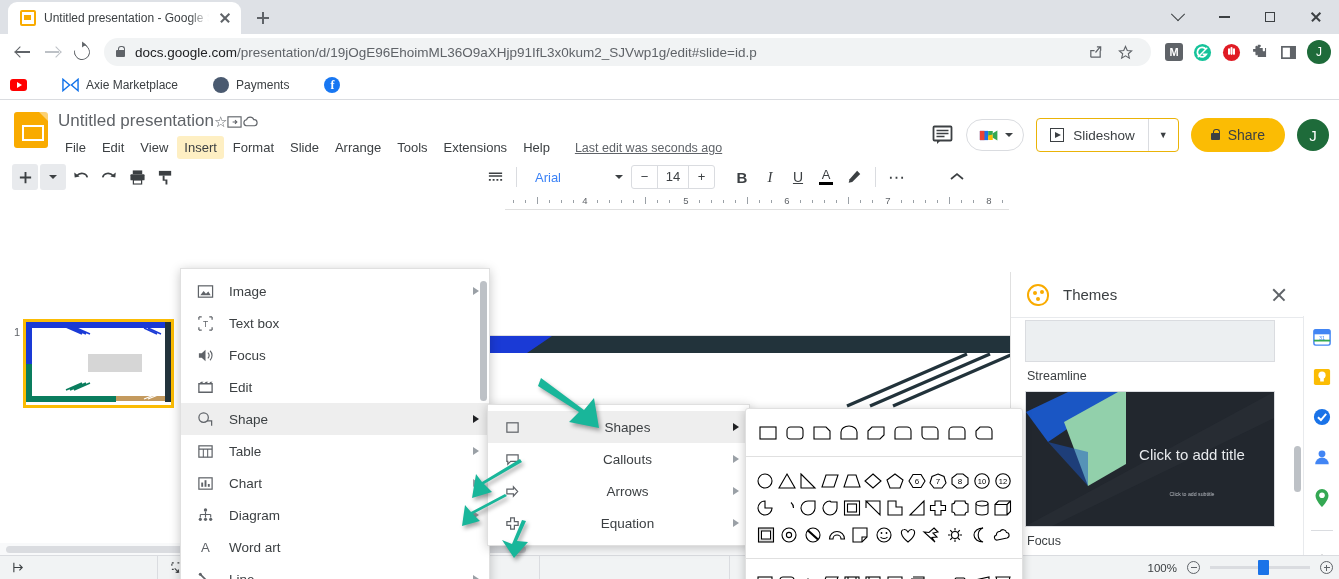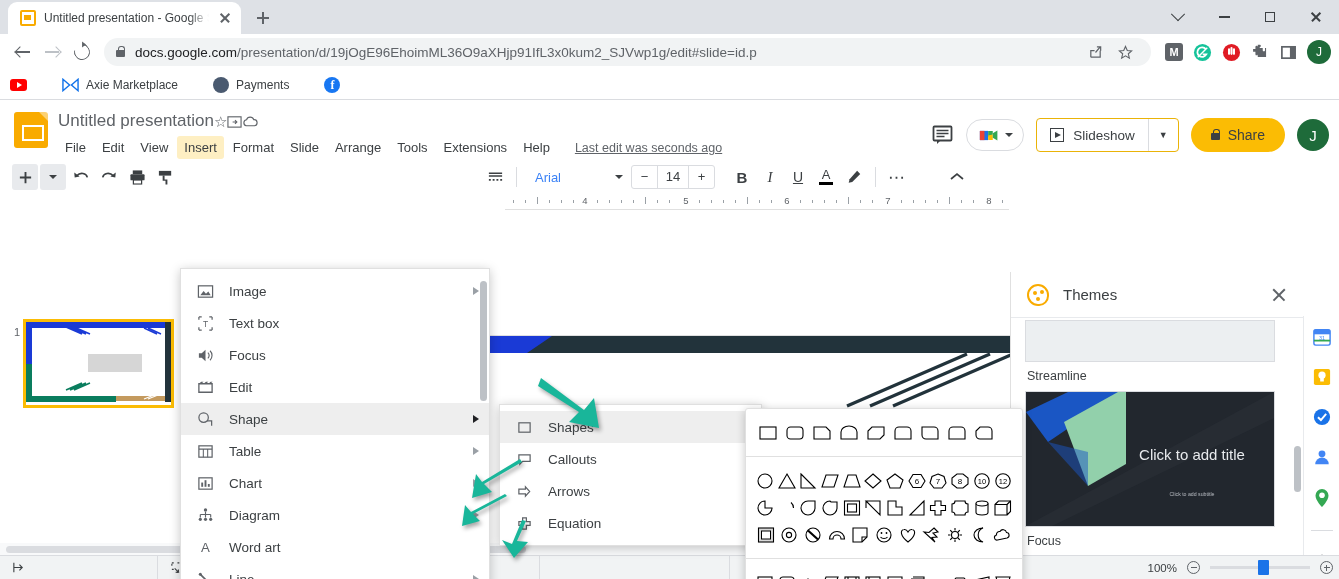--- a/index.html
+++ b/index.html
@@ -268,21 +268,21 @@
   #insert-menu { left:180px; top:168px; width:310px; }
   .mrow { height:32px; display:flex; align-items:center; padding:0 10px 0 14px; gap:14px;
     font-size:13.5px; color:#3c4043; }
   .mrow.hl { background:#eeeeee; }
   .mrow .micon { width:20px; height:20px; flex:0 0 20px; display:flex; align-items:center; justify-content:center; }
   .mrow .mlabel { flex:1; }
   .mrow .marr { width:0;height:0;border-top:4.5px solid transparent;border-bottom:4.5px solid transparent;
     border-left:6px solid #9aa0a6; }
   .mrow.hl .marr { border-left-color:#202124; }
 
-  #shape-submenu { left:499px; top:304px; width:263px; }
+  #shape-submenu { left:487px; top:304px; width:263px;text-align:center; }
   #shapes-palette {
     left:745px; top:308px; width:278px; padding:0;
     border-radius:3px;
   }
   .sp-section { padding:10px 8px; }
   .sp-divider { height:1px; background:#e0e0e0; }
   .sp-row { display:flex; gap:0px; }
   .sp-cell { width:27px; height:27px; display:flex; align-items:center; justify-content:center; }
   .sp-cell svg { display:block; }
 

